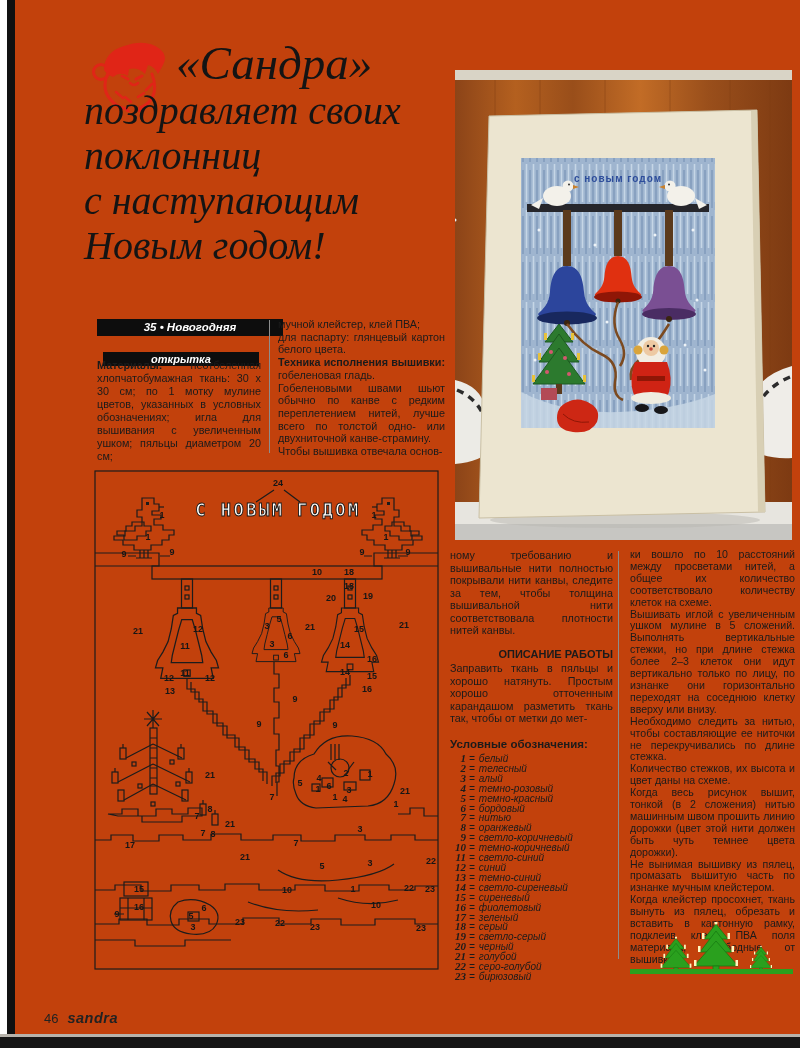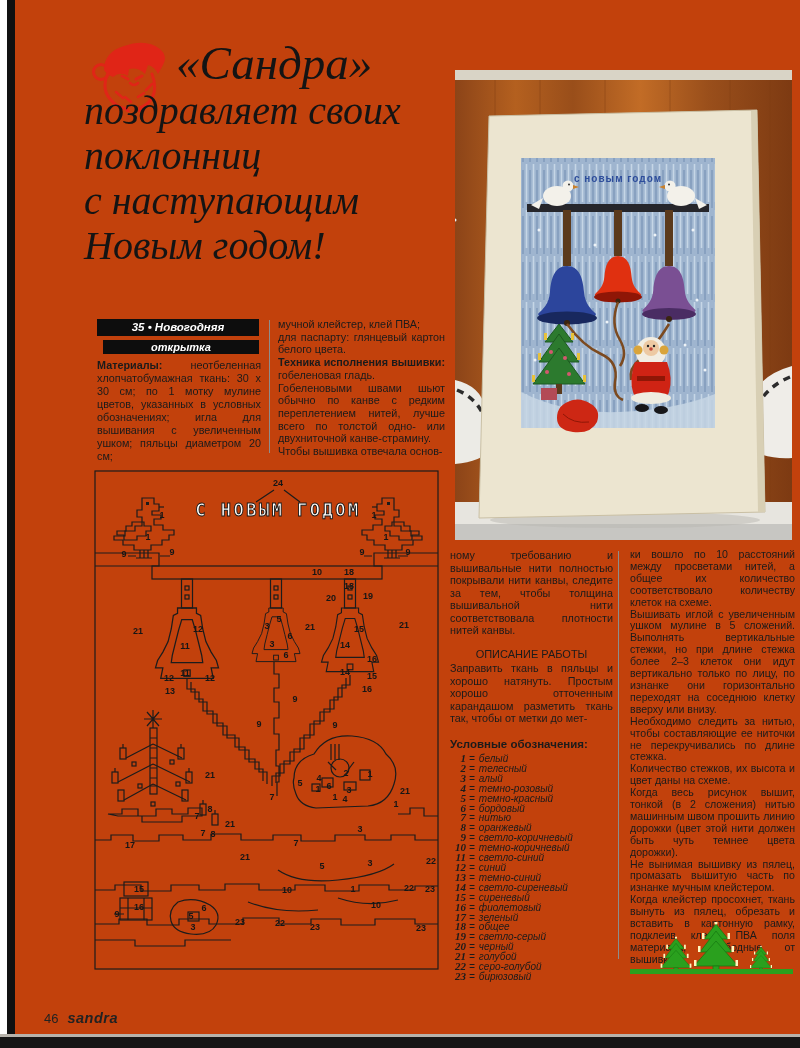--- a/index.html
+++ b/index.html
@@ -17,21 +17,21 @@
             font-family:"Liberation Serif",serif;font-style:italic;color:#141414;}
   .masthead .gl{white-space:nowrap;}
   .masthead .l1{font-size:47px;line-height:50px;padding-left:92px;}
   .masthead .l2,.masthead .l3,.masthead .l4,.masthead .l5{font-size:40px;line-height:45px;}
 
   .photo{position:absolute;left:455px;top:70px;width:337px;height:470px;}
 
   .project-bars{position:absolute;left:97px;top:319px;width:163px;}
   .bar{background:#0d0d0d;color:#fff;font-style:italic;font-weight:bold;
        font-size:11.5px;text-align:center;}
-  .bar1{width:162px;height:17px;line-height:17px;margin-bottom:4px;}
+  .bar1{width:186px;height:17px;line-height:17px;margin-bottom:16px;}
   .bar2{width:156px;height:14px;line-height:14px;margin-left:6px;font-size:11px;}
 
   .materials{position:absolute;left:97px;top:359px;width:164px;
              font-size:10.8px;line-height:13px;text-align:justify;}
   .materials p{margin:0;}
 
   .vdiv{position:absolute;width:1px;background:#8d8d8d;}
   .vdiv1{left:269px;top:320px;height:133px;}
   .vdiv2{left:618px;top:551px;height:408px;}
 
@@ -42,21 +42,21 @@
   .chart{position:absolute;left:88px;top:462px;width:356px;height:514px;}
   .chart svg{display:block;width:100%;height:100%;}
   .chart-labels text{font-family:"Liberation Sans",sans-serif;font-weight:bold;
                      font-size:9px;fill:#161616;}
   .chart-title{font-family:"DejaVu Sans Mono",monospace;font-weight:bold;
                font-size:17px;letter-spacing:2.5px;fill:#fbfbf8;stroke:#151515;stroke-width:0.9px;}
 
   .work-col{position:absolute;left:450px;top:549px;width:163px;
             font-size:10.8px;line-height:12.5px;text-align:justify;}
   .work-col p{margin:0;}
-  .desc-heading{font-weight:normal;font-size:11px;margin:11px 0 2px;text-align:center;}
+  .desc-heading{font-weight:bold;font-size:11px;margin:11px 0 2px;text-align:right;}
   .legend-title{font-weight:bold;font-size:11.5px;margin-top:13px;}
   .legend{margin-top:4px;}
   .legend-item{display:flex;align-items:baseline;font-style:italic;
                font-size:10px;line-height:9.9px;}
   .lnum{width:16px;text-align:right;font-weight:bold;font-size:11px;
         font-family:"Liberation Serif",serif;}
   .leq{padding:0 4px 0 3px;}
 
   .instr-col{position:absolute;left:630px;top:549px;width:165px;
              font-size:10.6px;line-height:11.9px;text-align:justify;}
@@ -501,21 +501,21 @@
           <span class="lname">фиолетовый</span>
         </div>
         <div class="legend-item">
           <span class="lnum">17</span>
           <span class="leq">=</span>
           <span class="lname">зеленый</span>
         </div>
         <div class="legend-item">
           <span class="lnum">18</span>
           <span class="leq">=</span>
-          <span class="lname">общее</span>
+          <span class="lname">серый</span>
         </div>
         <div class="legend-item">
           <span class="lnum">19</span>
           <span class="leq">=</span>
           <span class="lname">светло-серый</span>
         </div>
         <div class="legend-item">
           <span class="lnum">20</span>
           <span class="leq">=</span>
           <span class="lname">черный</span>

